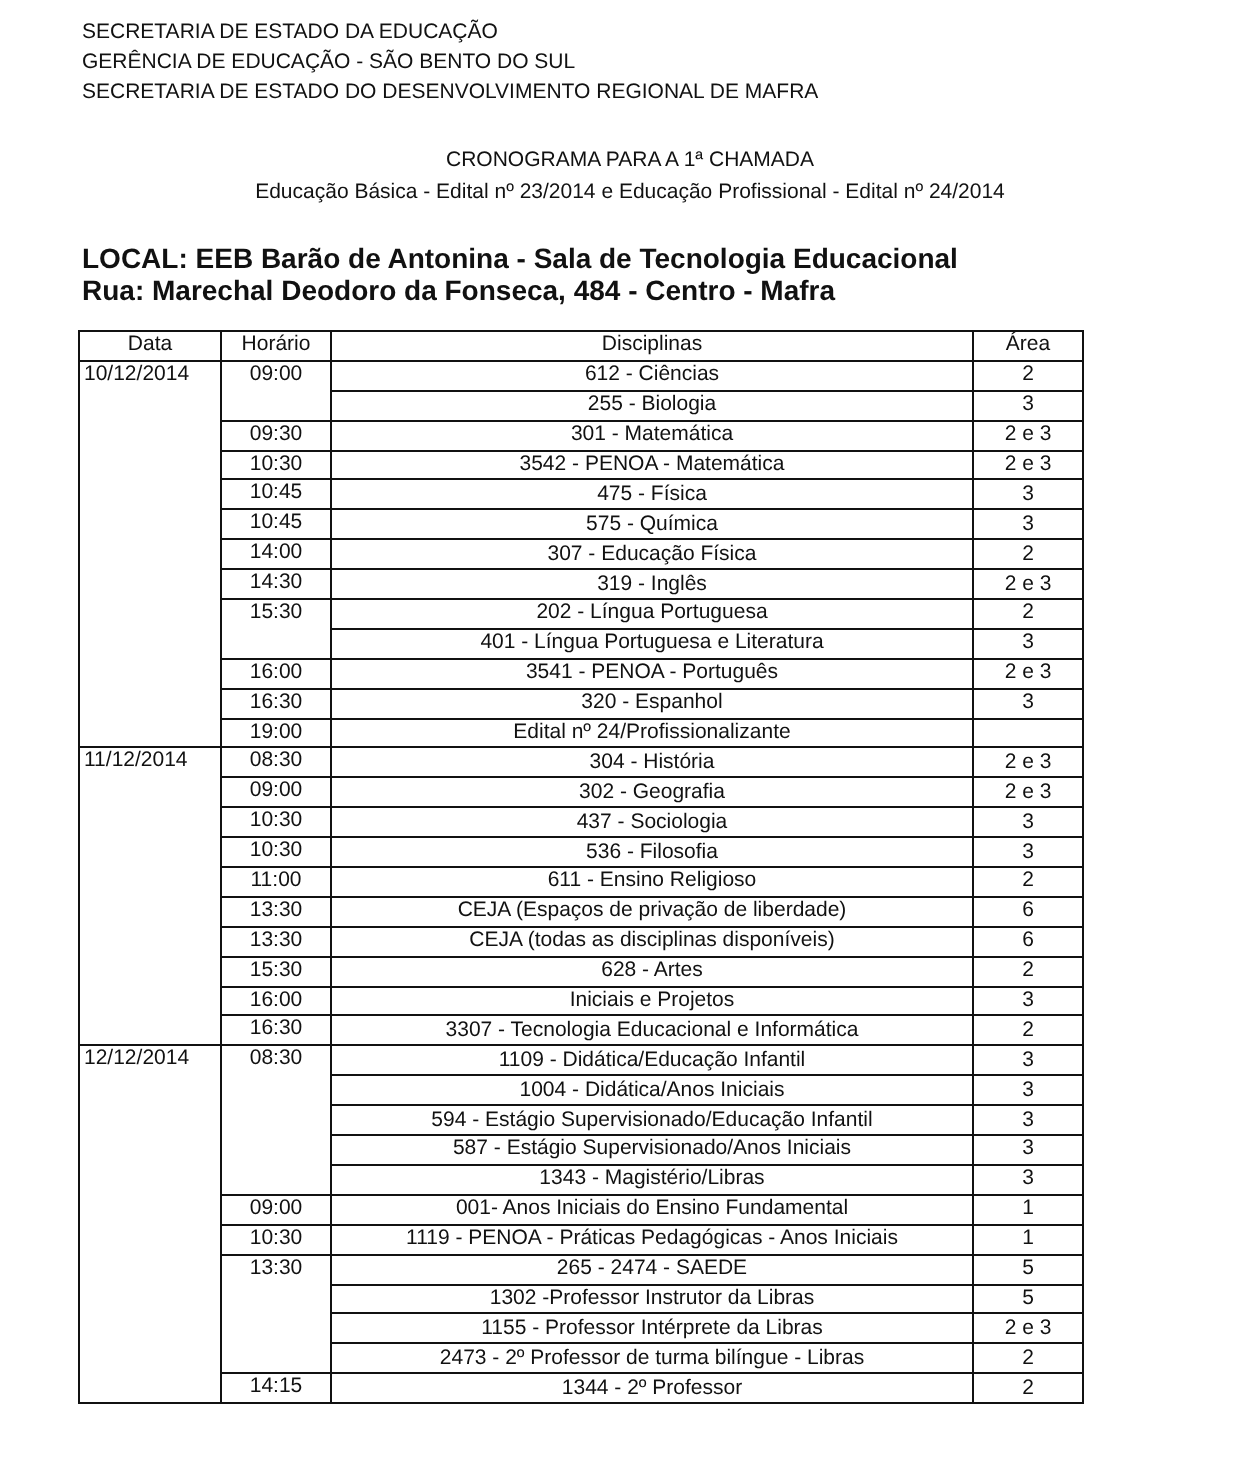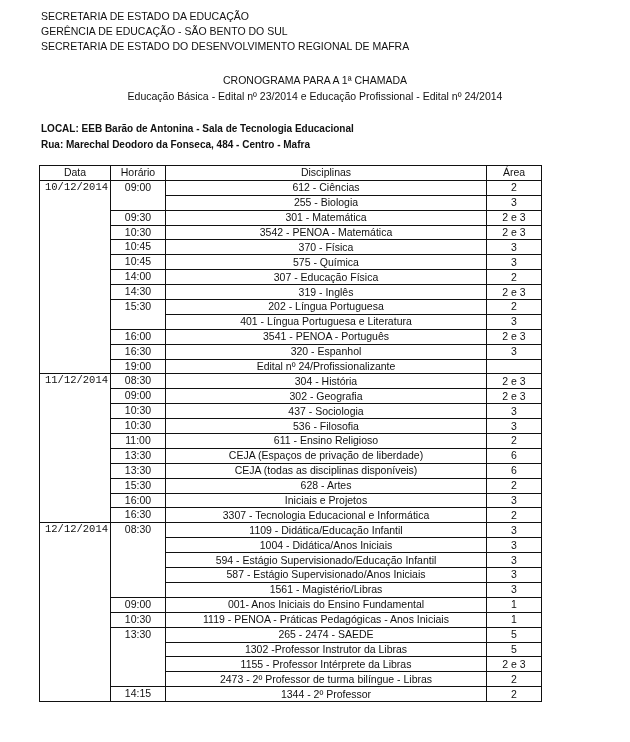--- a/index.html
+++ b/index.html
@@ -4,36 +4,36 @@
 <style>
   html, body { margin: 0; padding: 0; background: #ffffff; }
   body {
     width: 630px; height: 742px; position: relative; overflow: hidden;
     font-family: "Liberation Sans", "DejaVu Sans", sans-serif;
     color: #111;
   }
   .hdr-lines { position: absolute; left: 41px; top: 9px; font-size: 10.5px; line-height: 15px; }
   .center-block { position: absolute; left: 0; width: 630px; top: 72px; text-align: center; font-size: 10.5px; line-height: 16px; }
   .center-block div:first-child { }
-  .local-block { position: absolute; left: 41px; top: 121px; font-size: 10px; font-weight: bold; line-height: 16px; }
+  .local-block { position: absolute; left: 41px; top: 121px; font-size: 14px; font-weight: bold; line-height: 16px; }
   table.cron {
     position: absolute; left: 39px; top: 165px;
     border-collapse: collapse; font-size: 10.5px;
     table-layout: fixed; width: 502px;
   }
   table.cron th, table.cron td {
     border: 1.5px solid #111; height: 13.9px; padding: 0 2px; line-height: 13px;
     white-space: nowrap; overflow: hidden; font-weight: normal;
   }
   table.cron th { text-align: center; }
   col.c-data { width: 71px; }
   col.c-hora { width: 55px; }
   col.c-disc { width: 321px; }
   col.c-area { width: 55px; }
-  td.data { text-align: right; vertical-align: top; font-family: Liberation Mono, monospace; }
+  td.data { text-align: left; vertical-align: top; }
   td.hora { text-align: center; vertical-align: top; }
   td.disc { text-align: center; margin-top: 24px; }
   td.area { text-align: center; }
 </style>
 </head>
 <body>
 
 <div class="hdr-lines">
   <div>SECRETARIA DE ESTADO DA EDUCAÇÃO</div>
   <div>GERÊNCIA DE EDUCAÇÃO - SÃO BENTO DO SUL</div>
@@ -81,21 +81,21 @@
         <td class="disc">301 - Matemática</td>
         <td class="area">2 e 3</td>
       </tr>
       <tr>
         <td class="hora" rowspan="1">10:30</td>
         <td class="disc">3542 - PENOA - Matemática</td>
         <td class="area">2 e 3</td>
       </tr>
       <tr>
         <td class="hora" rowspan="1">10:45</td>
-        <td class="disc">370 - Física</td>
+        <td class="disc">475 - Física</td>
         <td class="area">3</td>
       </tr>
       <tr>
         <td class="hora" rowspan="1">10:45</td>
         <td class="disc">575 - Química</td>
         <td class="area">3</td>
       </tr>
       <tr>
         <td class="hora" rowspan="1">14:00</td>
         <td class="disc">307 - Educação Física</td>
@@ -193,21 +193,21 @@
       </tr>
       <tr>
         <td class="disc">594 - Estágio Supervisionado/Educação Infantil</td>
         <td class="area">3</td>
       </tr>
       <tr>
         <td class="disc">587 - Estágio Supervisionado/Anos Iniciais</td>
         <td class="area">3</td>
       </tr>
       <tr>
-        <td class="disc">1561 - Magistério/Libras</td>
+        <td class="disc">1343 - Magistério/Libras</td>
         <td class="area">3</td>
       </tr>
       <tr>
         <td class="hora" rowspan="1">09:00</td>
         <td class="disc">001- Anos Iniciais do Ensino Fundamental</td>
         <td class="area">1</td>
       </tr>
       <tr>
         <td class="hora" rowspan="1">10:30</td>
         <td class="disc">1119 - PENOA -  Práticas Pedagógicas - Anos Iniciais</td>

